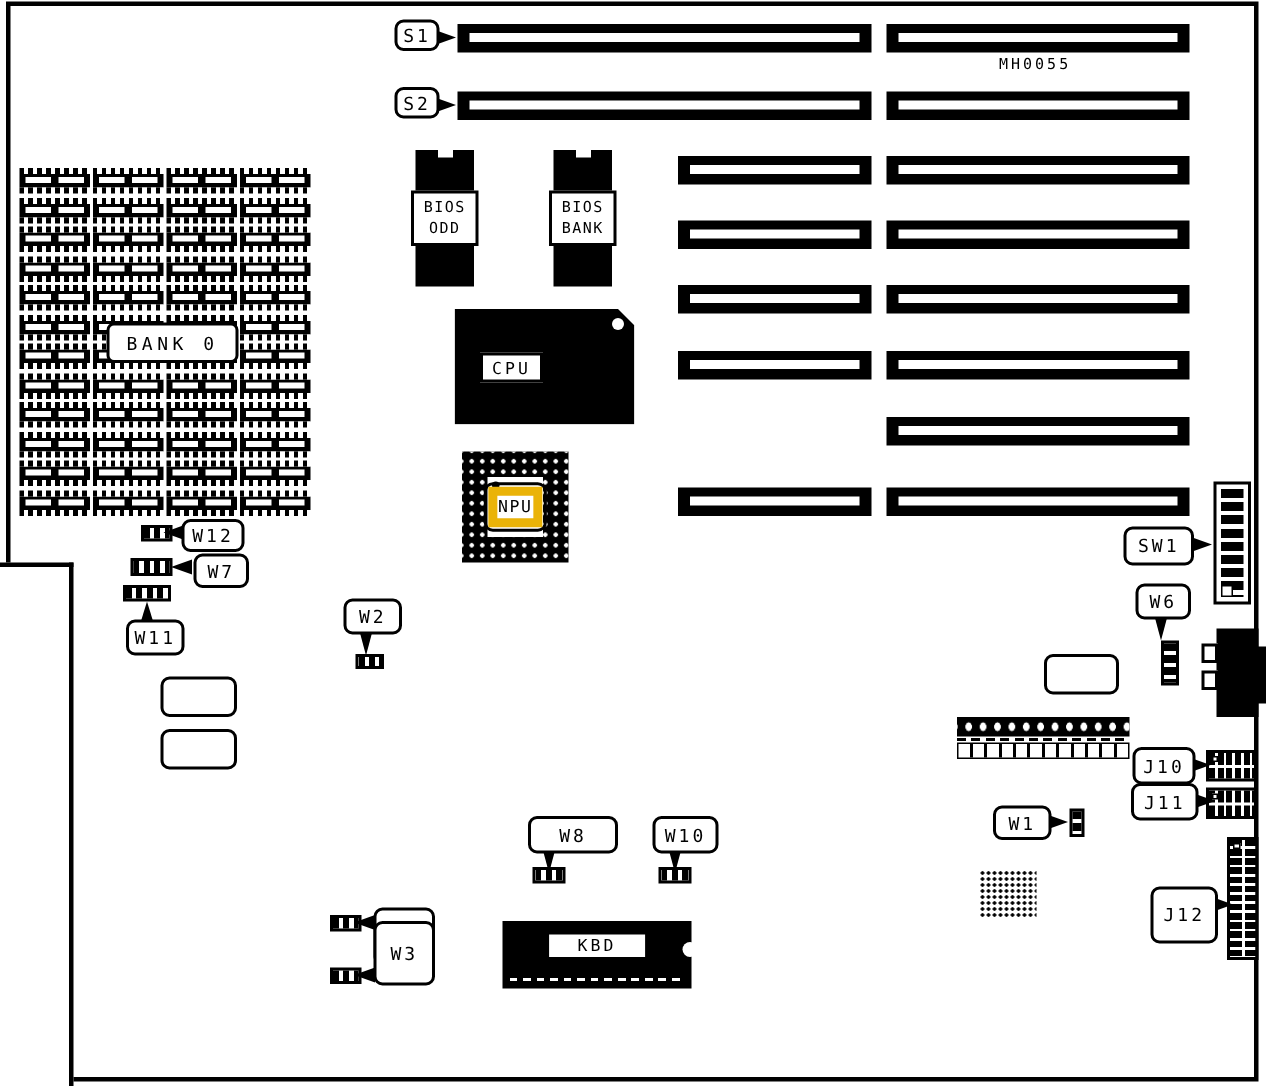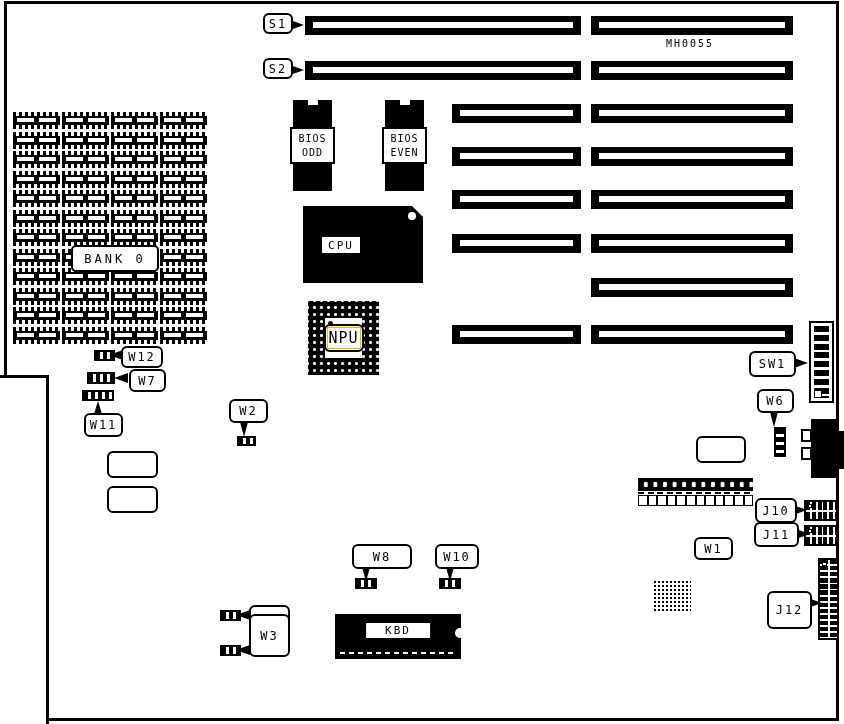--- a/index.html
+++ b/index.html
@@ -31,39 +31,39 @@
     background:
       linear-gradient(#fff,#fff) 4px 6px/17px 4px no-repeat,
       linear-gradient(#fff,#fff) 26px 6px/17px 4px no-repeat,
       repeating-linear-gradient(90deg,#000 0 3px,#fff 3px 6px) 0 0/100% 4px no-repeat,
       repeating-linear-gradient(90deg,#000 0 3px,#fff 3px 6px) 0 13px/100% 4px no-repeat,
       linear-gradient(#000,#000) 0 4px/100% 9px no-repeat;}
   .banklabel{background:#fff;border:2px solid #000;border-radius:5px;
       display:flex;align-items:center;justify-content:center;
       font-size:12px;letter-spacing:3px;z-index:6;}
   
-  .bios{background:#000;margin-left:16px;}
+  .bios{background:#000;}
   .bios::before{content:"";position:absolute;top:0;left:50%;margin-left:-5px;width:10px;height:5px;background:#fff;}
   .bioslabel{position:absolute;left:-3px;top:27px;width:45px;height:37px;background:#fff;border:2px solid #000;
       box-sizing:border-box;display:flex;flex-direction:column;align-items:center;justify-content:center;
       font-size:10px;letter-spacing:1px;line-height:1.35;}
   
   .cpu{background:#000;clip-path:polygon(0 0,calc(100% - 11px) 0,100% 11px,100% 100%,0 100%);padding-left:44px;}
   .cpudot{position:absolute;right:7px;top:6px;width:8px;height:8px;border-radius:50%;background:#fff;}
   .chiplabel{position:absolute;background:#fff;border:2px solid #000;
       display:flex;align-items:center;justify-content:center;font-size:11px;letter-spacing:2px;box-sizing:border-box;}
   
   .npu{background-color:#000;background-image:radial-gradient(#fff 1.3px,transparent 1.6px);
        background-size:7px 7px;background-position:3px 3px;}
   .npuinner{position:absolute;left:17px;top:17px;right:17px;bottom:17px;background:#fff;}
   .npudot{position:absolute;left:3px;top:3px;width:5px;height:5px;border-radius:50%;background:#000;}
   .npulabel{position:absolute;left:50%;top:50%;transform:translate(-50%,-50%);
       border:2px solid #000;border-radius:6px;padding:1px;}
-  .npulabel>span{display:flex;align-items:center;justify-content:center;border:1px solid #eab308;
-      font-size:15px;letter-spacing:1px;padding:1px 1px;}
+  .npulabel>span{display:flex;align-items:center;justify-content:center;border:6px solid #eab308;
+      font-size:11px;letter-spacing:1px;padding:1px 1px;}
   
   .jmp{border:2px solid #000;background:repeating-linear-gradient(90deg,#000 0 4px,#fff 4px 7px);box-sizing:border-box;}
   .jmpv{border:2px solid #000;background:repeating-linear-gradient(180deg,#000 0 5px,#fff 5px 8px);box-sizing:border-box;}
   
   .osc{border:2px solid #000;border-radius:6px;background:#fff;box-sizing:border-box;}
   
   .dip{border:2px solid #000;background:#fff;box-sizing:border-box;padding:3px;}
   .dipbars{width:100%;height:100%;background:repeating-linear-gradient(180deg,#000 0 6px,#fff 6px 8.8px);}
   .dipsq{position:absolute;left:3px;bottom:3px;width:8px;height:8px;background:#fff;border:1px solid #000;box-sizing:border-box;}
   
@@ -176,34 +176,34 @@
     <div class="memchip"></div>
     <div class="memchip"></div>
     <div class="memchip"></div>
     <div class="memchip"></div>
     <div class="memchip"></div>
     <div class="memchip"></div>
     <div class="memchip"></div>
     <div class="memchip"></div>
     <div class="memchip"></div>
   </div>
-<div class="abs banklabel" style="left:71px;top:215px;width:84px;height:23px;margin-top:30px;">
+<div class="abs banklabel" style="left:71px;top:215px;width:84px;height:23px;">
     <span>BANK 0</span>
   </div>
 
 <div class="abs bios" style="left:277px;top:100px;width:39px;height:91px;">
   <div class="bioslabel">
     <span>BIOS</span>
     <span>ODD</span>
   </div>
 </div>
 <div class="abs bios" style="left:369px;top:100px;width:39px;height:91px;">
   <div class="bioslabel">
     <span>BIOS</span>
-    <span>EVEN</span>
+    <span>BANK</span>
   </div>
 </div>
 
 <div class="abs cpu" style="left:303px;top:206px;width:76px;height:77px;">
   <div class="cpudot"></div>
   <div class="chiplabel" style="left:17px;top:29px;width:42px;height:20px;">
       <span>CPU</span>
     </div>
 </div>
 
@@ -265,21 +265,21 @@
 <div class="abs tL" style="left:236px;top:645px;"></div>
 <div class="abs co" style="left:249px;top:614px;width:41px;height:43px;">
     <span>W3</span>
   </div>
 
 <div class="abs kbd" style="left:335px;top:614px;width:126px;height:45px;">
   <div class="kbdnotch"></div>
   <div class="kbdlabel">KBD</div>
 </div>
 
-<div class="abs co" style="left:662px;top:537px;width:39px;height:23px;margin-left:32px;">
+<div class="abs co" style="left:662px;top:537px;width:39px;height:23px;">
     <span>W1</span>
   </div>
 <div class="abs tR" style="left:698px;top:543px;"></div>
 <div class="abs jmpv" style="left:713px;top:539px;width:10px;height:19px;"></div>
 
 <div class="abs stip" style="left:653px;top:580px;width:38px;height:32px;"></div>
 
 <div class="abs co" style="left:749px;top:351px;width:47px;height:26px;">
     <span>SW1</span>
   </div>

